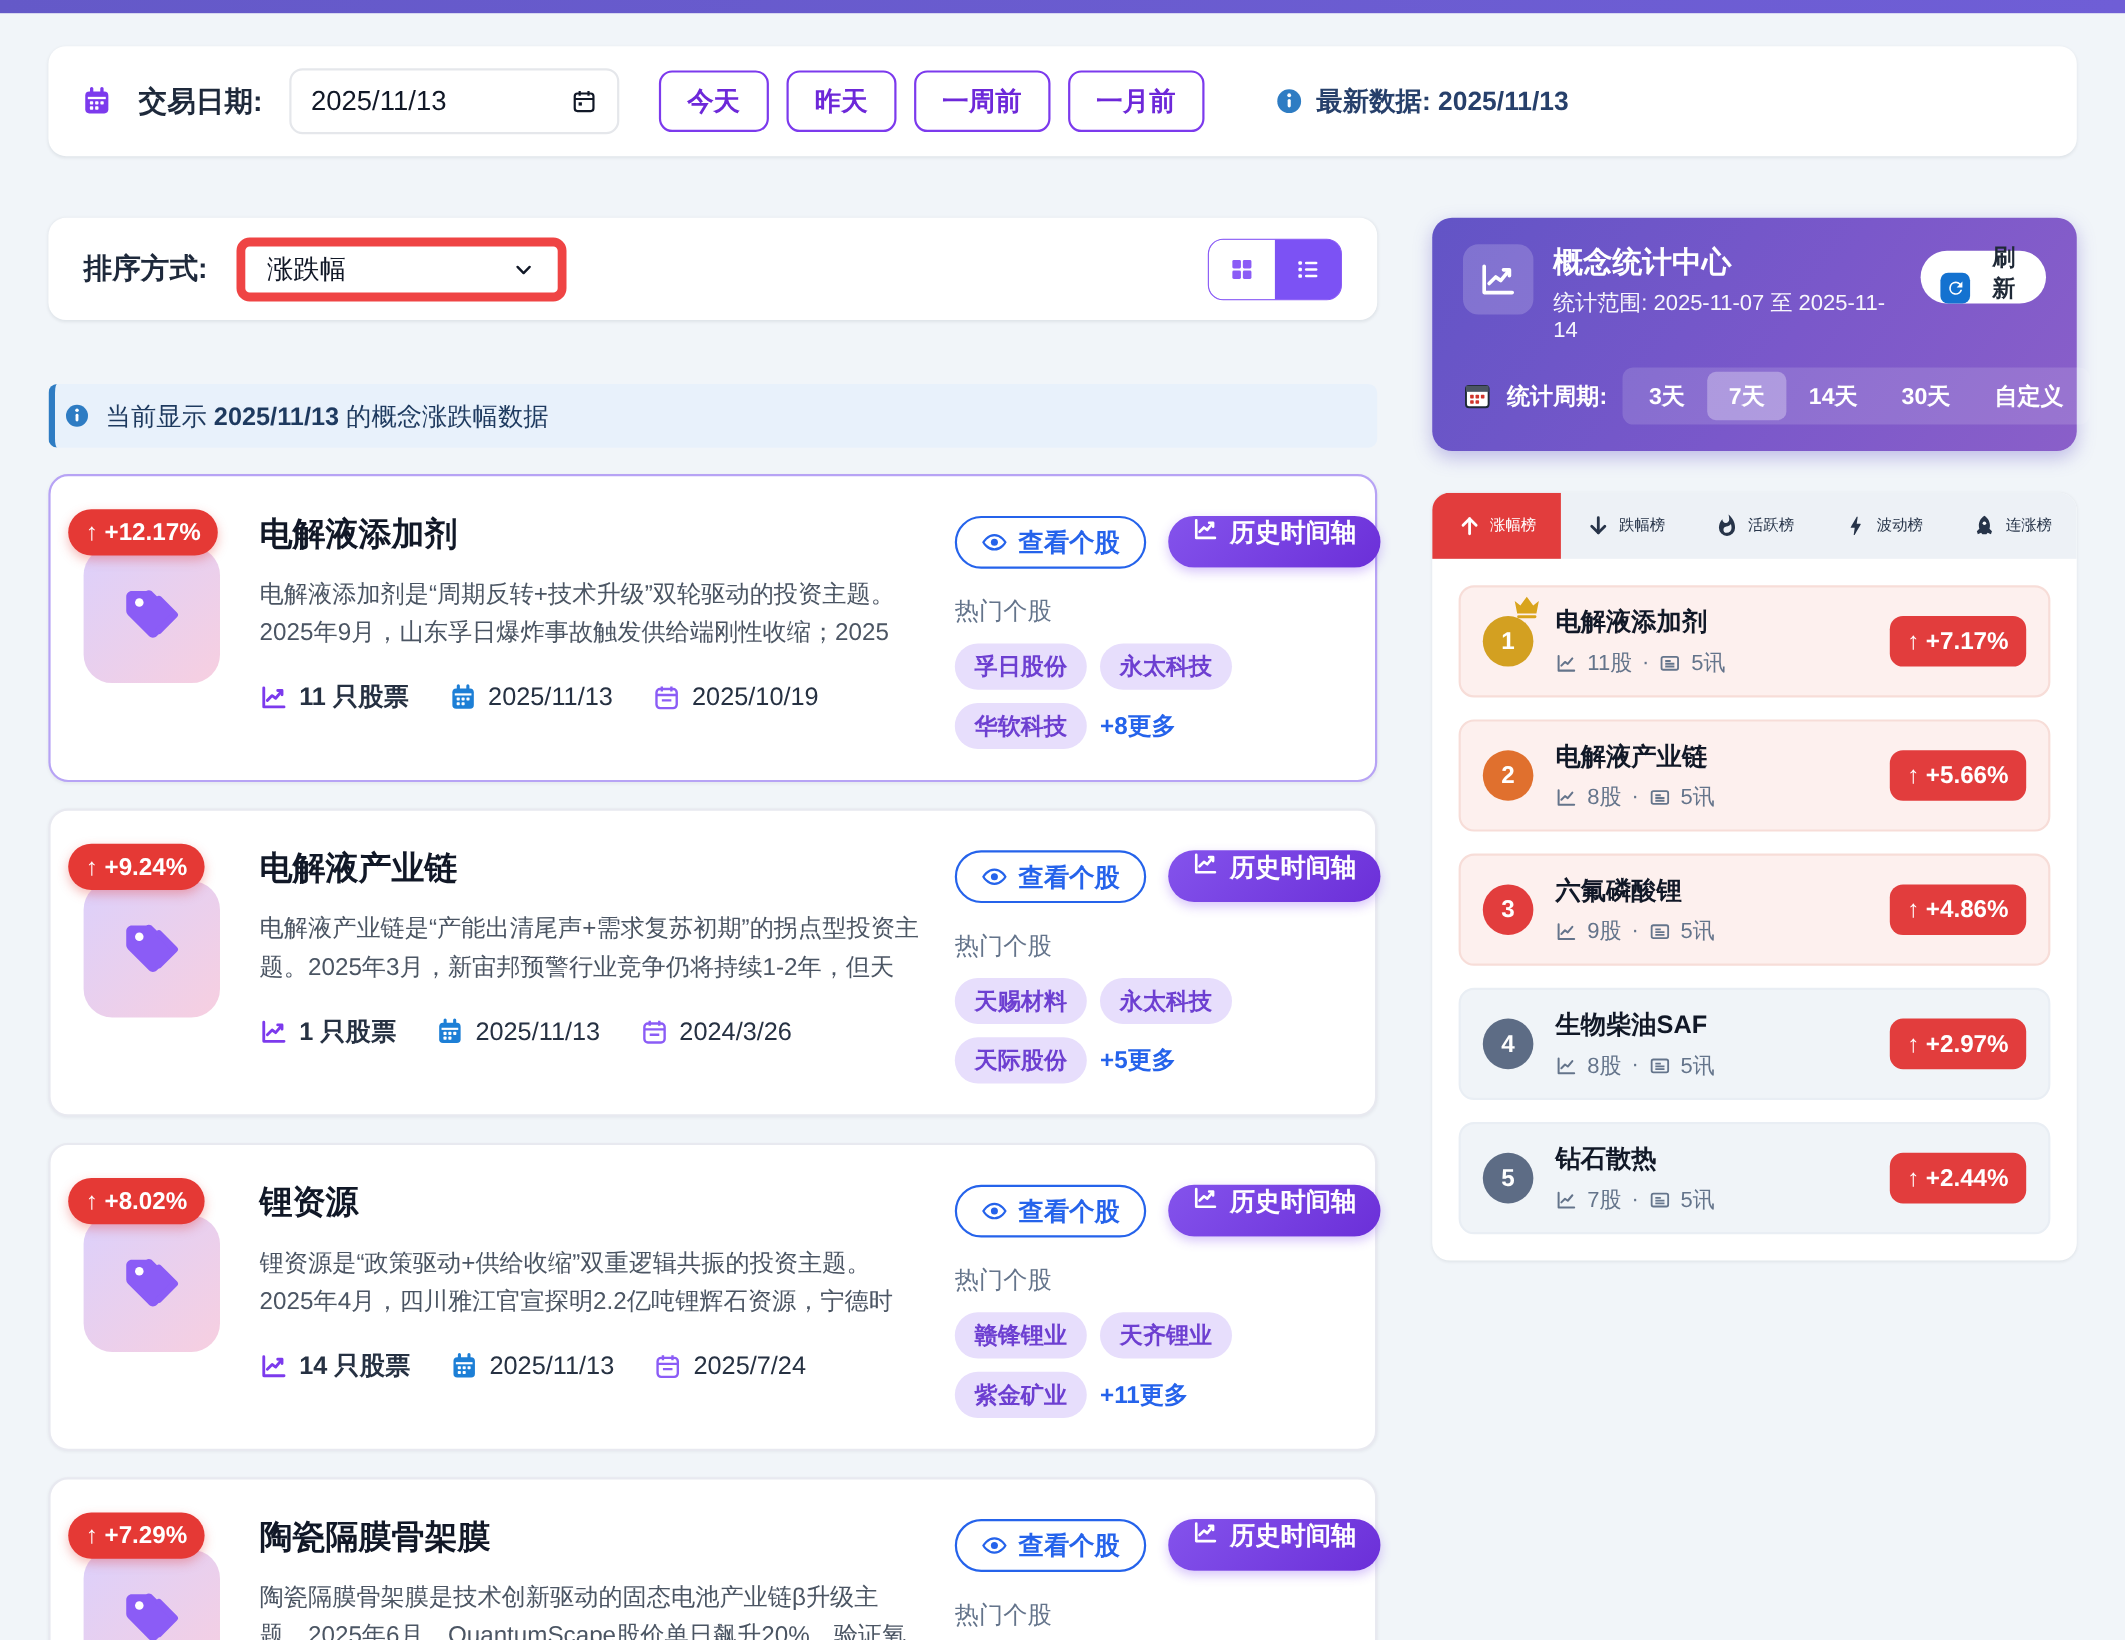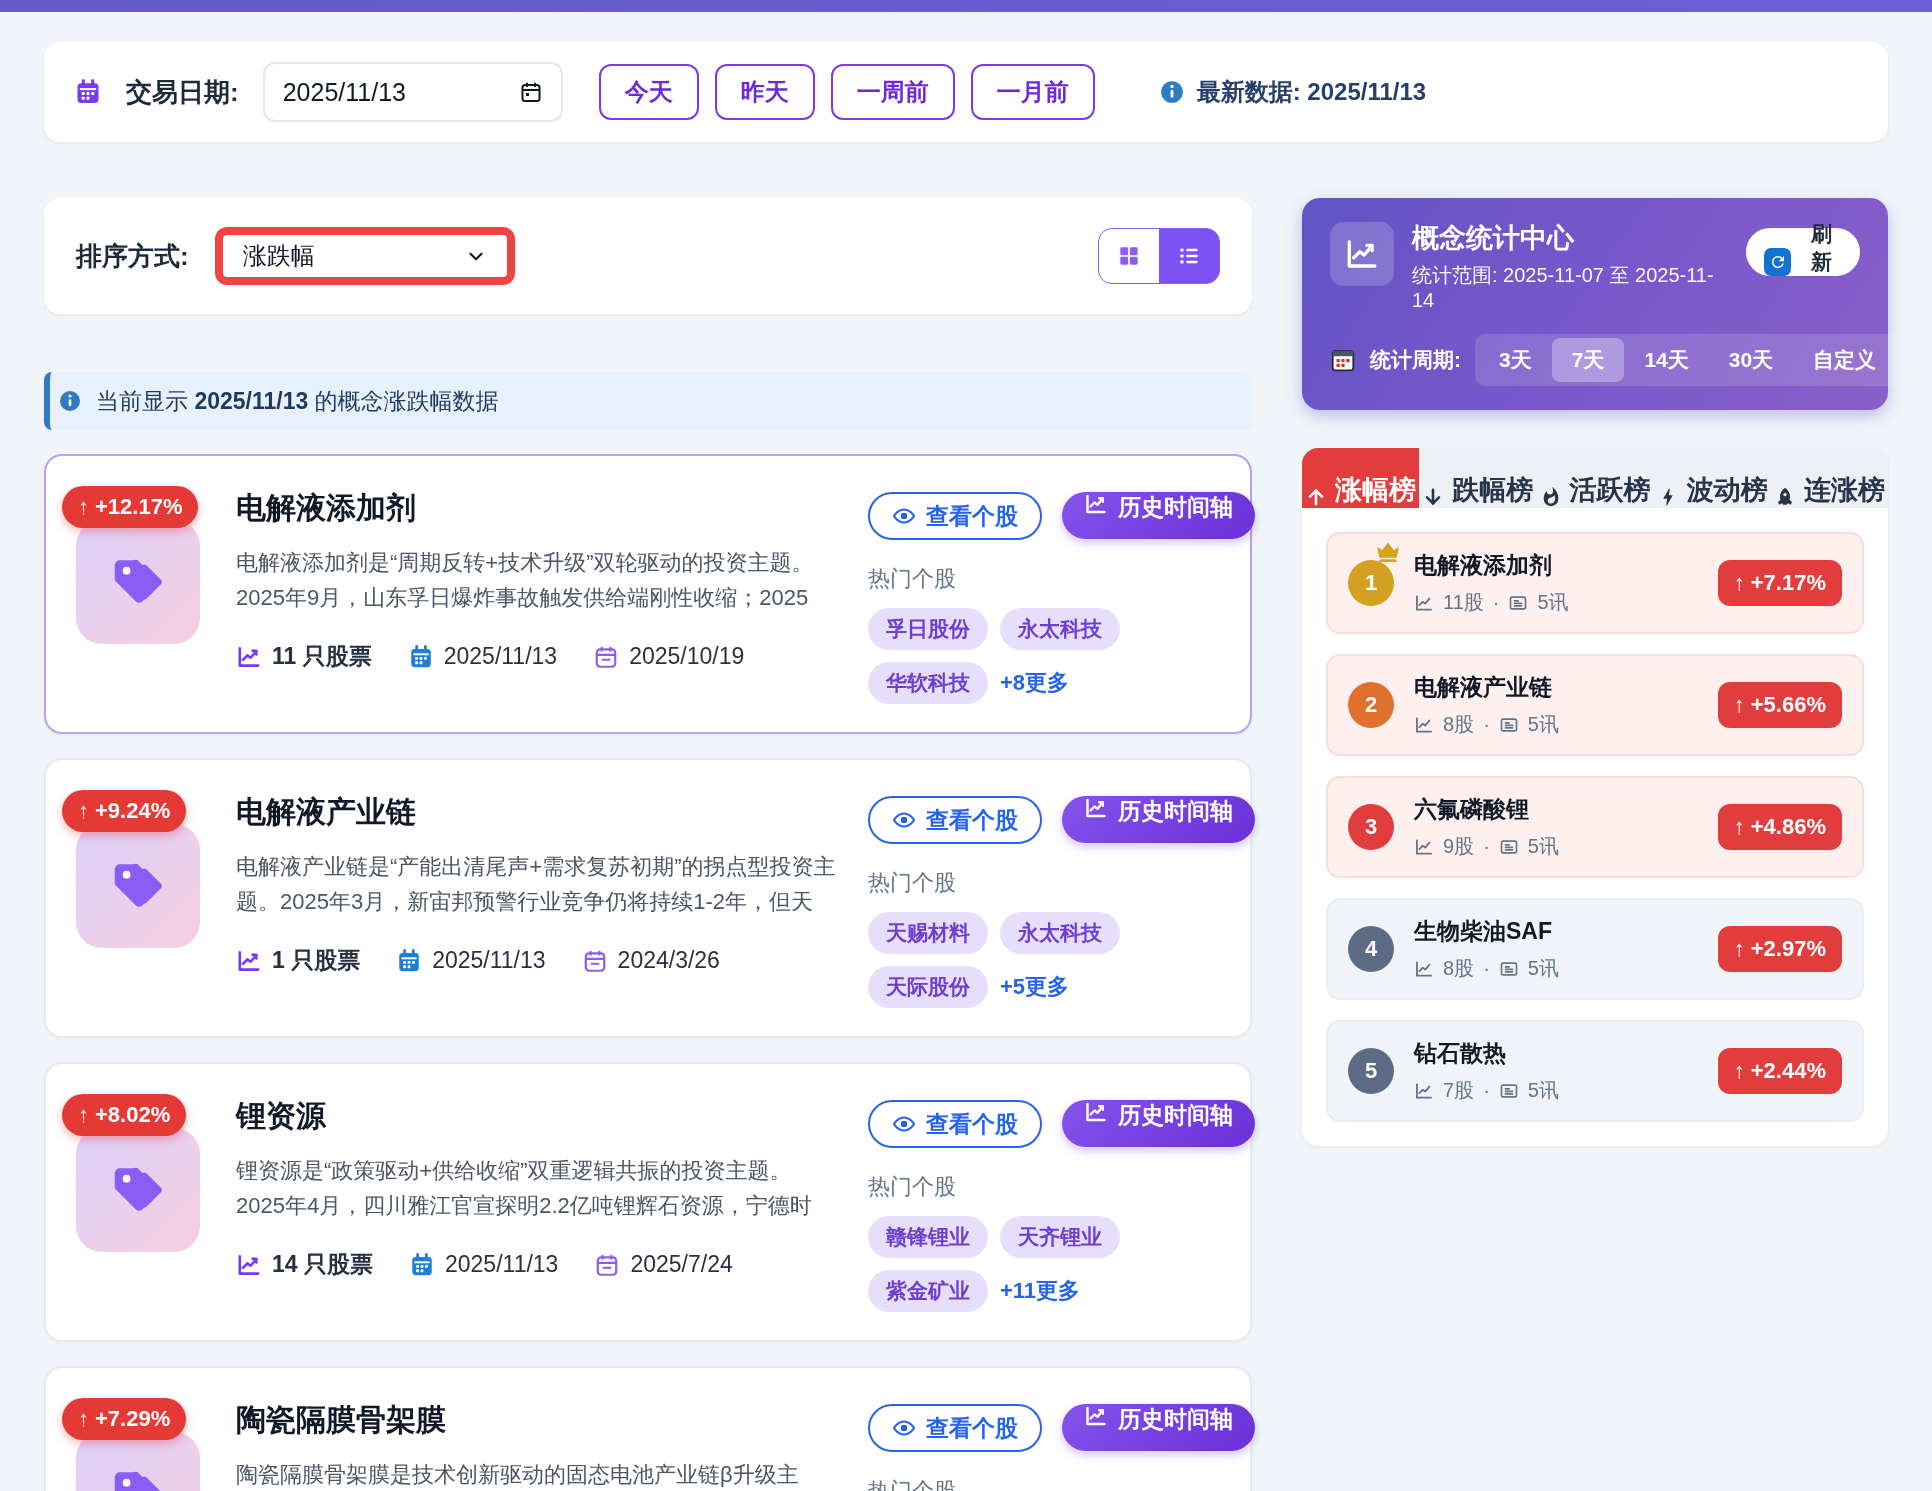--- a/index.html
+++ b/index.html
@@ -16,21 +16,21 @@
   .qb-group{display:flex;gap:16px;margin-left:12px}
   .qb{height:56px;padding:0 24px;border:2px solid #7c3aed;border-radius:12px;background:#fff;color:#6d28d9;font-size:24px;font-weight:700;cursor:pointer}
   .latest{display:flex;align-items:center;gap:12px;margin-left:40px;font-size:24px;font-weight:600;color:#27406b}
 
   
   .columns{display:flex;gap:50px;margin-top:56px;align-items:flex-start}
   .main-col{flex:1;min-width:0}
   .side-col{width:586px;flex:none}
 
   
-  .sort-card{background:#fff;border-radius:16px;height:116px;display:flex;align-items:center;padding:0 32px;gap:26px;box-shadow:0 1px 3px rgba(15,23,42,.08)}
+  .sort-card{background:#fff;border-radius:16px;height:93px;display:flex;align-items:center;padding:0 32px;gap:26px;box-shadow:0 1px 3px rgba(15,23,42,.08)}
   .sc-label{font-size:26px;font-weight:700;color:#1e293b}
   .select{width:300px;height:58px;border:8px solid #ef4444;border-radius:12px;display:flex;align-items:center;justify-content:space-between;padding:0 20px;font-size:24px;color:#111827;background:#fff;cursor:pointer}
   .view-toggle{margin-left:auto;display:flex;background:#7c52f4;border-radius:14px;overflow:hidden;border:1px solid #8b5cf6}
   .vt{width:60px;height:54px;display:flex;align-items:center;justify-content:center;cursor:pointer}
   .vt-grid{background:#fff;border-radius:12px 0 0 12px}
 
   
   .info-banner{margin-top:58px;background:#e8f1fb;border-left:6px solid #2e7cc3;border-radius:8px;height:58px;display:flex;align-items:center;gap:14px;padding:0 8px;font-size:23px;color:#1e3a5f}
   .ib-date{font-weight:800}
 
@@ -65,21 +65,21 @@
   .rf-ic{width:28px;height:28px;border-radius:7px;background:#1472d0;display:flex;align-items:center;justify-content:center}
   .sh-bottom{margin-top:22px;display:flex;align-items:center;gap:14px}
   .period-label{font-size:21px;font-weight:700;white-space:nowrap}
   .periods{display:flex;background:rgba(255,255,255,.14);border-radius:10px;padding:4px}
   .period{padding:8px 20px;font-size:21px;font-weight:700;color:#fff;border-radius:8px;background:transparent;border:none;cursor:pointer;white-space:nowrap}
   .period.active{background:rgba(255,255,255,.30)}
 
   
   .rank-card{margin-top:38px;background:#fff;border-radius:16px;overflow:hidden;box-shadow:0 1px 3px rgba(15,23,42,.08)}
   .tabs{display:flex;background:#edf1f6;height:60px}
-  .tab{flex:1;display:flex;align-items:flex-end;justify-content:center;gap:8px;font-size:27px;font-weight:700;color:#273449;cursor:pointer;white-space:nowrap}
+  .tab{flex:1;display:flex;align-items:center;justify-content:center;gap:8px;font-size:14px;font-weight:400;color:#273449;cursor:pointer;white-space:nowrap}
   .tab .tab-ic svg{width:22px;height:22px}
   .tab.active{background:#e23d3d;color:#fff}
   .rank-list{padding:24px;display:flex;flex-direction:column;gap:20px}
   .ritem{border-radius:14px;padding:16px 20px;display:flex;align-items:center;gap:20px;position:relative;cursor:pointer}
   .ritem.hot{background:#fdf0ee;border:2px solid #f7ddd8}
   .ritem.normal{background:#f0f4f8;border:2px solid #e9eef4}
   .rbadge{width:46px;height:46px;border-radius:50%;display:flex;align-items:center;justify-content:center;color:#fff;font-size:22px;font-weight:800;flex:none;position:relative}
   .rk1{background:#d3a021}.rk2{background:#e0702e}.rk3{background:#e23d3d}.rk4{background:#5d6c85}.rk5{background:#5d6c85}
   .crown{position:absolute;top:-22px;left:26px;width:28px;height:28px}
   .rname{font-size:23px;font-weight:800;color:#111827}

